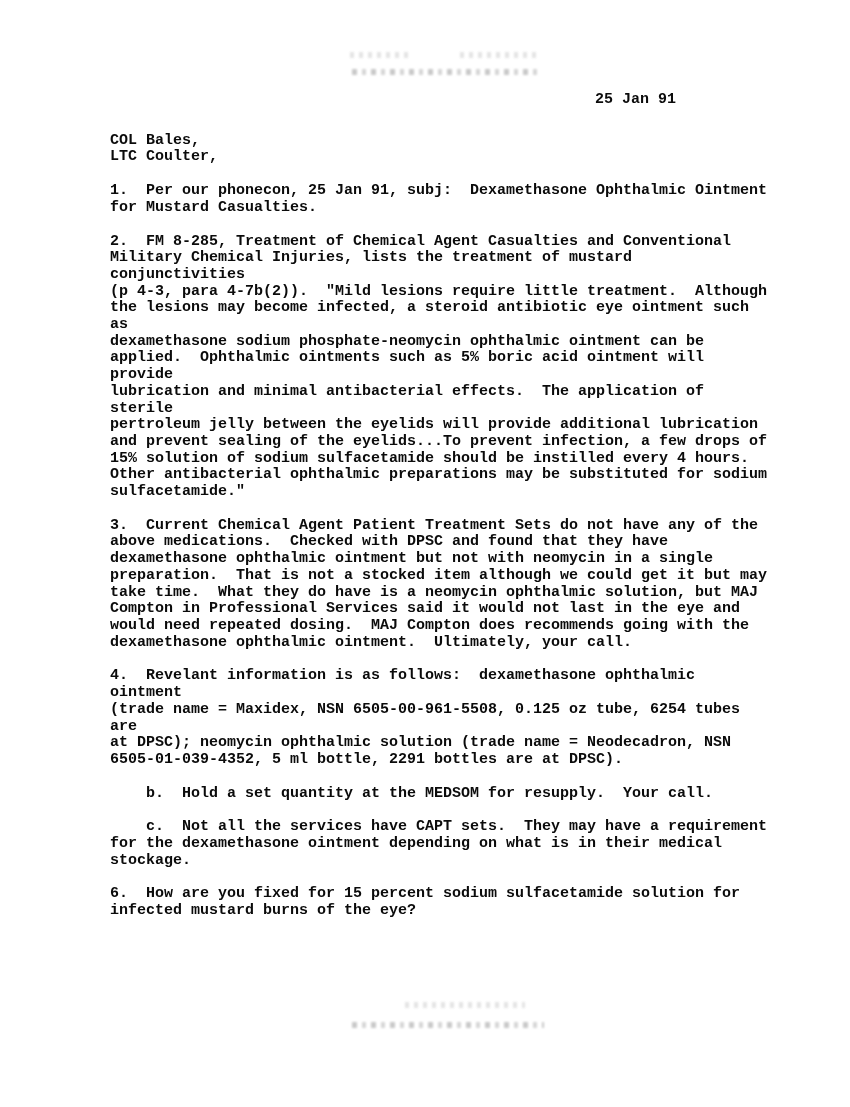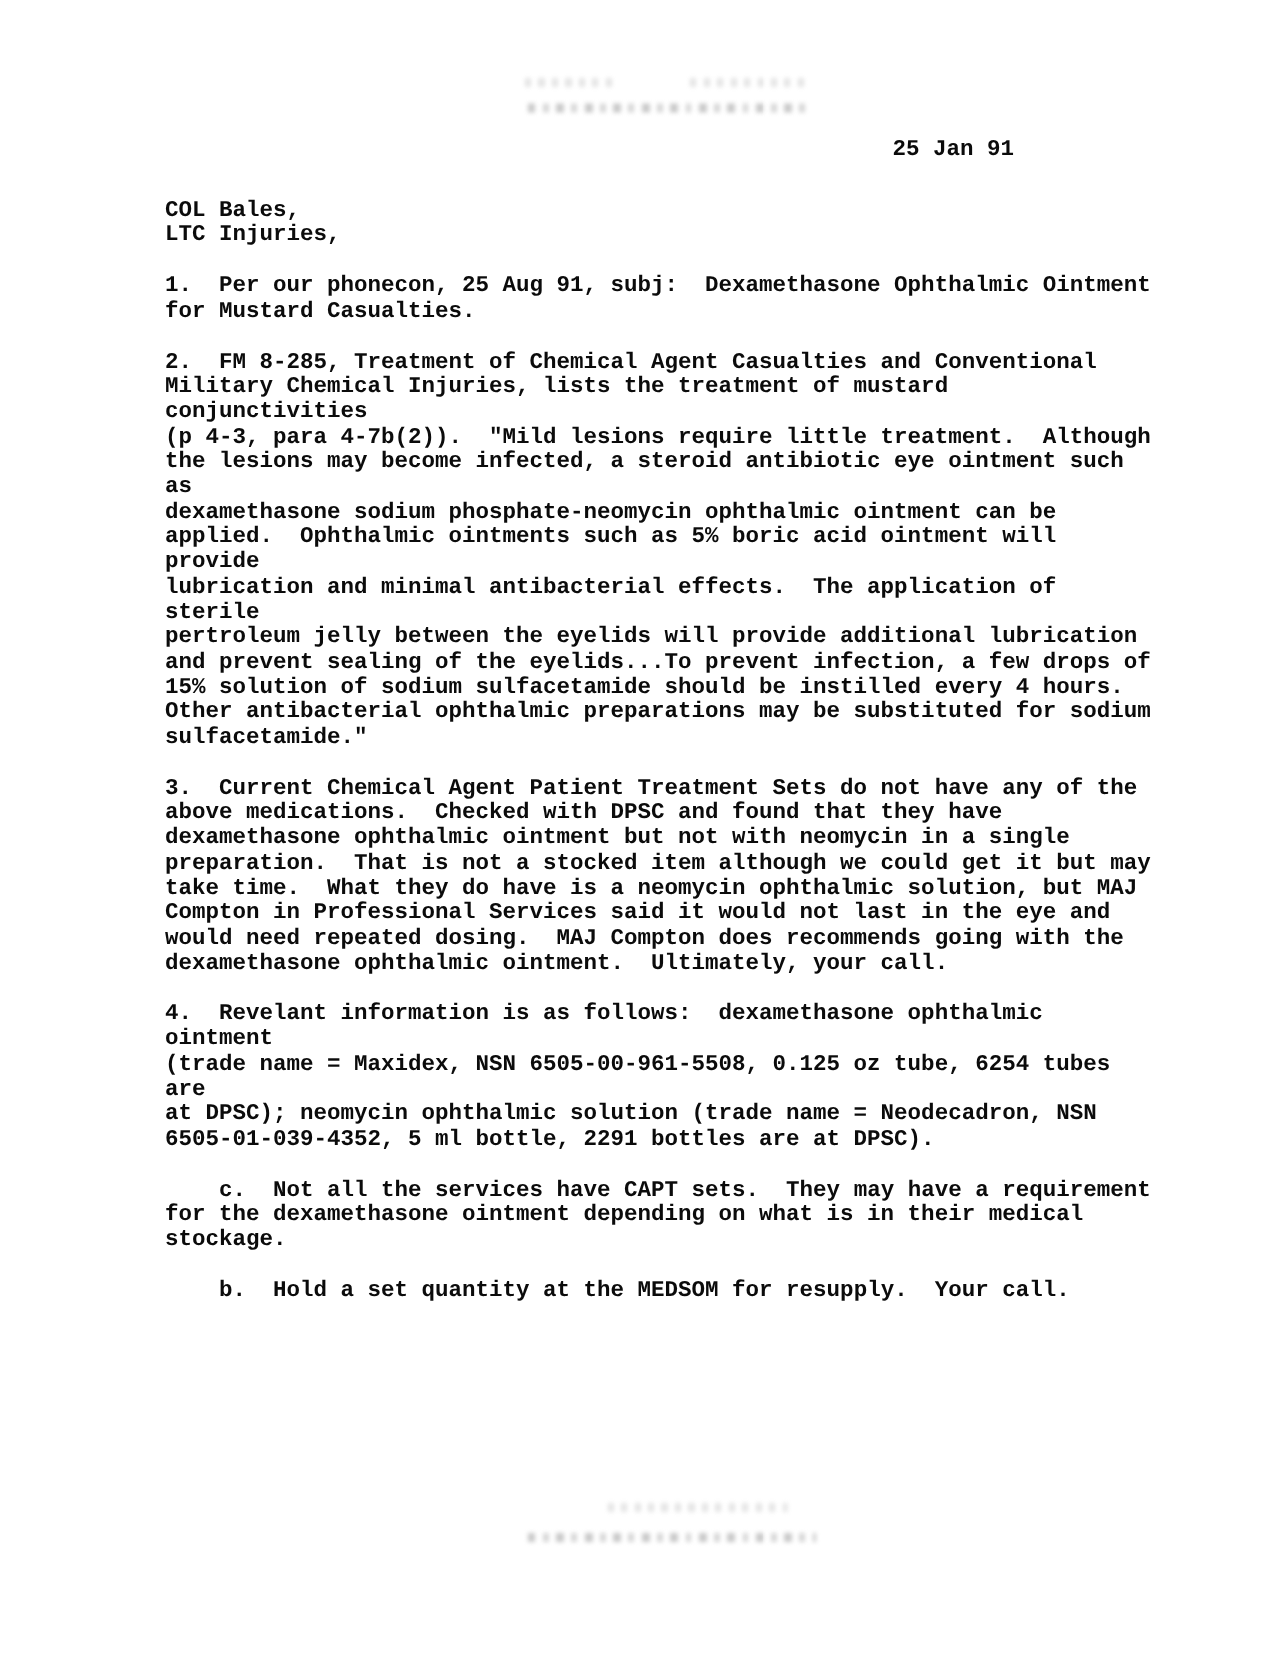--- a/index.html
+++ b/index.html
@@ -68,22 +68,22 @@
 
   <div class="smudge smudge-top">
     <div class="bar light b1"></div>
     <div class="bar light b2"></div>
     <div class="bar b3"></div>
   </div>
 
   <div class="content">
     <div class="date-line">25 Jan 91</div>
     <div class="addressees">COL Bales,
-LTC Injuries,</div>
-    <div class="para">1.  Per our phonecon, 25 Aug 91, subj:  Dexamethasone Ophthalmic Ointment
+LTC Coulter,</div>
+    <div class="para">1.  Per our phonecon, 25 Jan 91, subj:  Dexamethasone Ophthalmic Ointment
 for Mustard Casualties.</div>
     <div class="para">2.  FM 8-285, Treatment of Chemical Agent Casualties and Conventional
 Military Chemical Injuries, lists the treatment of mustard conjunctivities
 (p 4-3, para 4-7b(2)).  "Mild lesions require little treatment.  Although
 the lesions may become infected, a steroid antibiotic eye ointment such as
 dexamethasone sodium phosphate-neomycin ophthalmic ointment can be
 applied.  Ophthalmic ointments such as 5% boric acid ointment will provide
 lubrication and minimal antibacterial effects.  The application of sterile
 pertroleum jelly between the eyelids will provide additional lubrication
 and prevent sealing of the eyelids...To prevent infection, a few drops of
@@ -95,24 +95,26 @@
 dexamethasone ophthalmic ointment but not with neomycin in a single
 preparation.  That is not a stocked item although we could get it but may
 take time.  What they do have is a neomycin ophthalmic solution, but MAJ
 Compton in Professional Services said it would not last in the eye and
 would need repeated dosing.  MAJ Compton does recommends going with the
 dexamethasone ophthalmic ointment.  Ultimately, your call.</div>
     <div class="para">4.  Revelant information is as follows:  dexamethasone ophthalmic ointment
 (trade name = Maxidex, NSN 6505-00-961-5508, 0.125 oz tube, 6254 tubes are
 at DPSC); neomycin ophthalmic solution (trade name = Neodecadron, NSN
 6505-01-039-4352, 5 ml bottle, 2291 bottles are at DPSC).</div>
+    <div class="para">    b.  Hold a set quantity at the MEDSOM for resupply.  Your call.</div>
     <div class="para">    c.  Not all the services have CAPT sets.  They may have a requirement
 for the dexamethasone ointment depending on what is in their medical
 stockage.</div>
-    <div class="para">    b.  Hold a set quantity at the MEDSOM for resupply.  Your call.</div>
+    <div class="para">6.  How are you fixed for 15 percent sodium sulfacetamide solution for
+infected mustard burns of the eye?</div>
   </div>
 
   <div class="smudge smudge-bottom">
     <div class="bar light b1"></div>
     <div class="bar b2"></div>
   </div>
 
 </div>
 
 </body></html>

